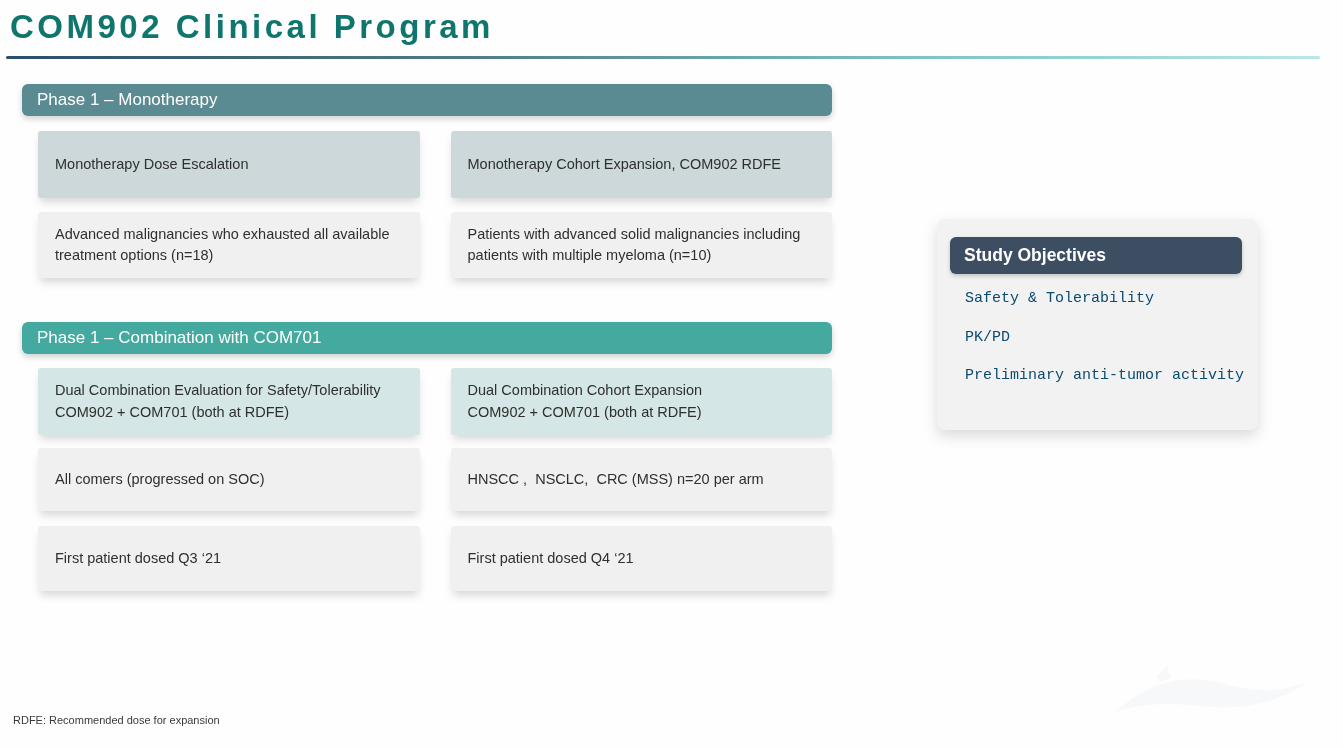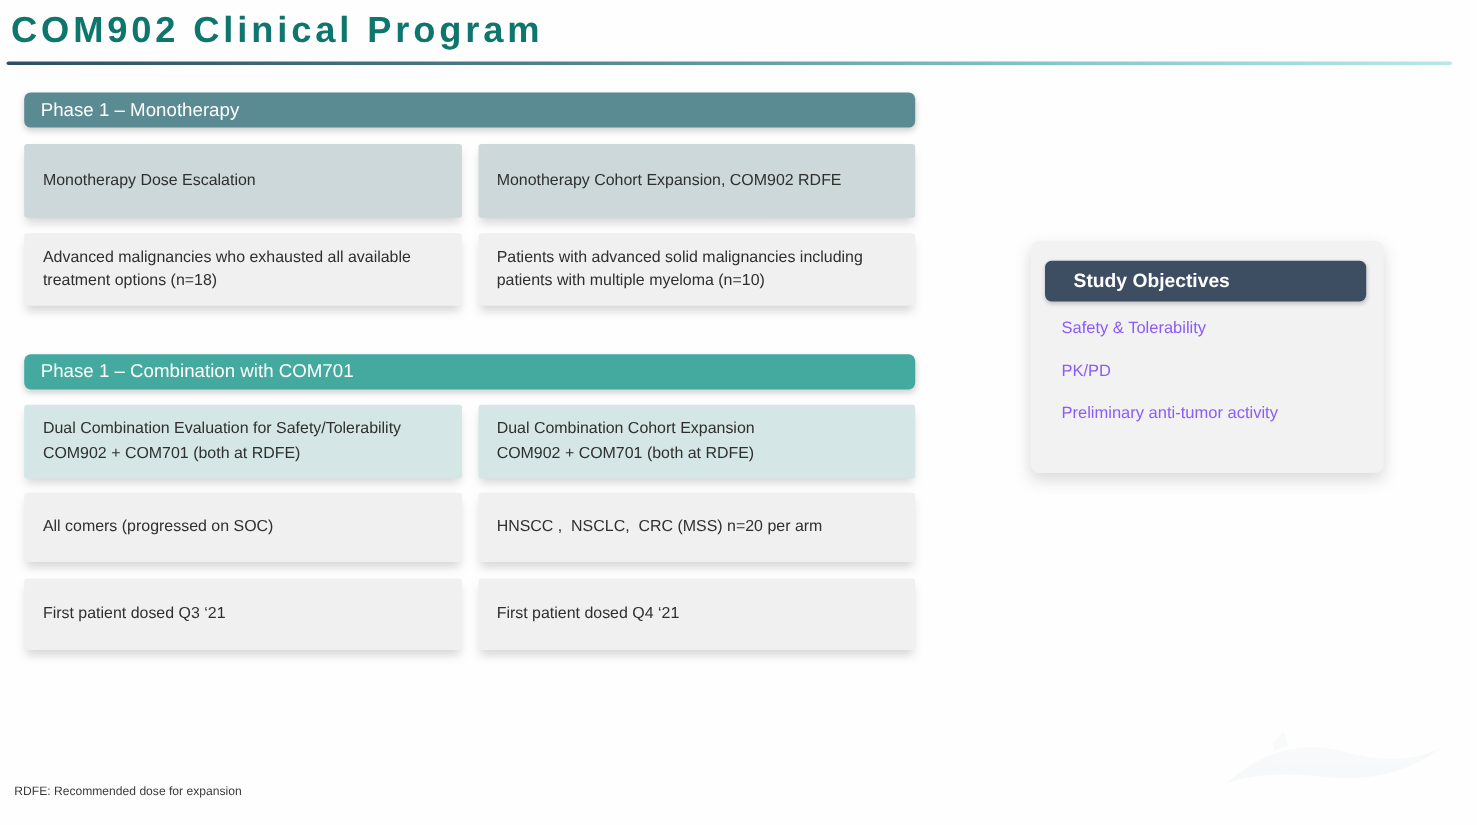--- a/index.html
+++ b/index.html
@@ -60,20 +60,21 @@
     flex:1;
     display:flex;
     align-items:center;
     padding:28px 17px;
     font-size:14.5px;
     line-height:1.45;
     color:#2f2f2f;
     border-radius:3px;
     white-space:pre-wrap;
     box-shadow:0 6px 9px -2px rgba(110,110,110,0.28);
+    margin-left:16px;
   }
   .h67 { height:67px; }
   .h66 { height:66px; }
   .h63 { height:63px; }
   .h65 { height:65px; }
 
   .cell.tealgray { background:#ccd8d9; }
   .cell.gray     { background:#f0f0f0; }
   .cell.mint     { background:#d4e6e5; }
 
@@ -86,33 +87,34 @@
   }
   .obj-header {
     margin:18px 16px 0 13px;
     height:37px;
     background:#3d4e63;
     border-radius:6px;
     color:#ffffff;
     font-weight:bold;
     font-size:17.5px;
     line-height:37px;
-    padding-left:26px;
+    padding-left:14px;
     box-shadow:0 2px 4px rgba(0,0,0,0.2);
   }
   .obj-list {
     list-style:none;
     margin-top:17px;
     padding-left:28px;
   }
   .obj-list li {
     font-size:15px;
-    color:#8b5cf6;
+    color:#0c4a6e;
     margin-bottom:22px;
     line-height:1.1;
+    font-family:Liberation Mono, monospace;
   }
 
   .footnote {
     position:absolute; left:13px; top:714px;
     font-size:11px;
     color:#3a3a3a;
   }
 
   .watermark {
     position:absolute; right:28px; bottom:28px;

